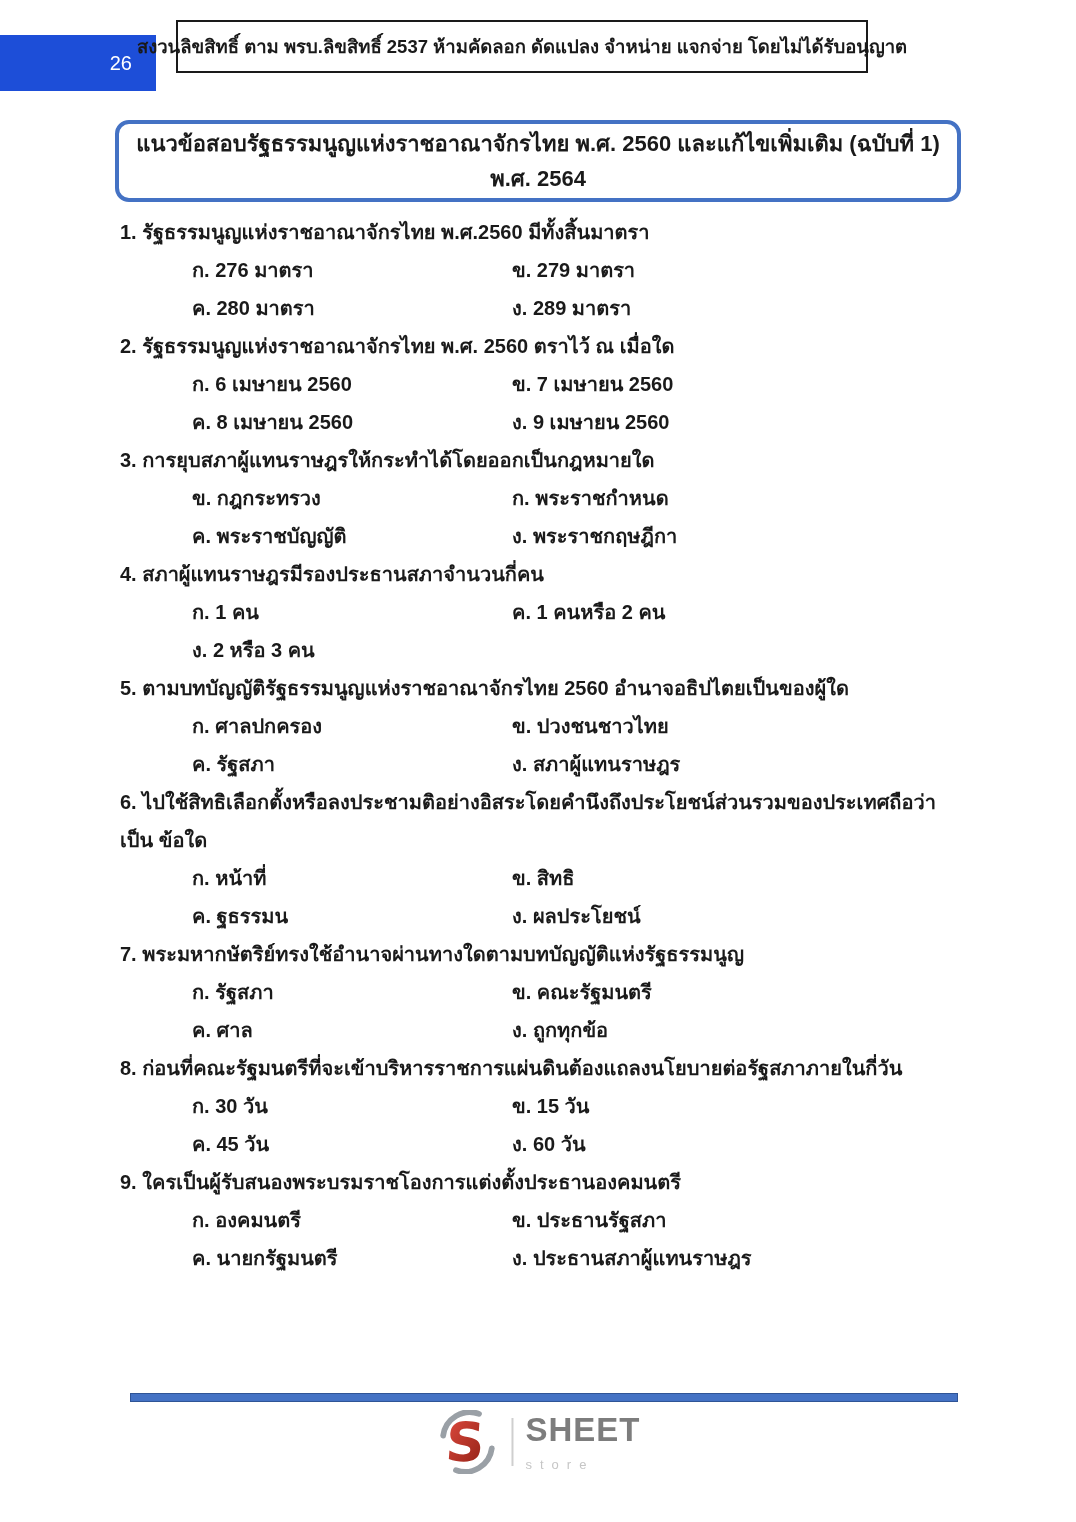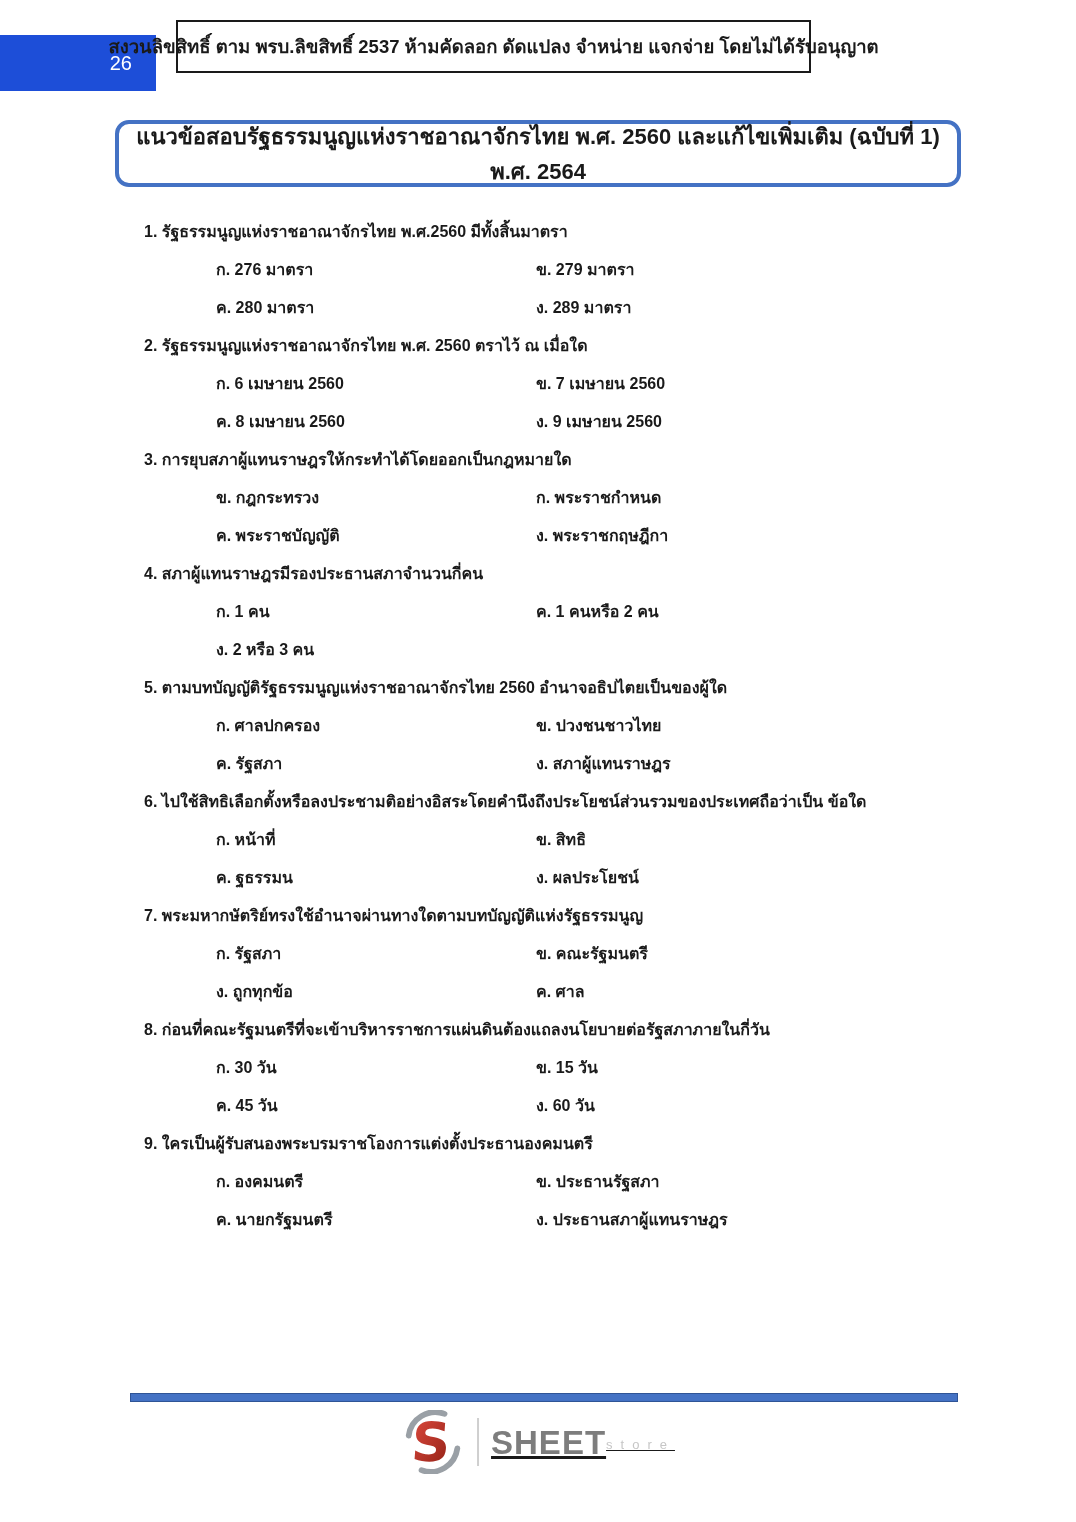--- a/index.html
+++ b/index.html
@@ -22,54 +22,54 @@
     color: #ffffff;
     display: flex;
     align-items: center;
     justify-content: flex-end;
     padding-right: 24px;
     font-size: 20px;
   }
   .copyright-box {
     position: absolute;
     left: 176px; top: 20px;
-    width: 635px; height: 53px;
+    width: 692px; height: 53px;
     border: 2px solid #1a1a1a;
     background: #ffffff;
     display: flex;
     align-items: center;
     justify-content: center;
     font-size: 18.5px;
     font-weight: 600;
     white-space: nowrap;
   }
 
   
   .title-box {
     position: absolute;
     left: 115px; top: 120px;
-    width: 846px; height: 67px;
+    width: 846px; height: 82px;
     border: 4px solid #4472C4;
     border-radius: 14px;
     background: #ffffff;
     display: flex;
     align-items: center;
     justify-content: center;
     text-align: center;
     font-size: 22px;
     font-weight: 700;
     padding: 0 16px;
   }
 
   
   .questions {
     position: absolute;
-    left: 144px; top: 213px;
+    left: 120px; top: 213px;
     width: 832px;
-    font-size: 16px;
+    font-size: 20px;
   }
   .q-heading {
     font-weight: 700;
     line-height: 38px;
     word-break: break-word;
   }
   .q-options {
     display: grid;
     grid-template-columns: 320px auto;
     padding-left: 72px;
@@ -95,21 +95,21 @@
     transform: translateX(-50%);
     display: flex;
     align-items: center;
     gap: 12px;
   }
   .logo-icon { width: 64px; height: 64px; }
   .logo-divider {
     width: 2px; height: 48px;
     background: #cfcfcf;
   }
-  .logo-text { display: flex; flex-direction: row; text-decoration: underline; }
+  .logo-text { display: flex; flex-direction: column; }
   .logo-brand {
     font-size: 33px;
     font-weight: 700;
     color: #7d7d7d;
     letter-spacing: 1px;
     line-height: 1;
   }
   .logo-sub {
     font-size: 13px;
     color: #c6c6c6;
@@ -184,22 +184,22 @@
         <p class="option"><span>ข.</span> <span>สิทธิ</span></p>
         <p class="option"><span>ค.</span> <span>ฐธรรมน</span></p>
         <p class="option"><span>ง.</span> <span>ผลประโยชน์</span></p>
       </div>
     </section>
     <section>
       <p class="q-heading"><span>7.</span> <span>พระมหากษัตริย์ทรงใช้อำนาจผ่านทางใดตามบทบัญญัติแห่งรัฐธรรมนูญ</span></p>
       <div class="q-options">
         <p class="option"><span>ก.</span> <span>รัฐสภา</span></p>
         <p class="option"><span>ข.</span> <span>คณะรัฐมนตรี</span></p>
+        <p class="option"><span>ค.</span> <span>ศาล</span></p>
         <p class="option"><span>ง.</span> <span>ถูกทุกข้อ</span></p>
-        <p class="option"><span>ค.</span> <span>ศาล</span></p>
       </div>
     </section>
     <section>
       <p class="q-heading"><span>8.</span> <span>ก่อนที่คณะรัฐมนตรีที่จะเข้าบริหารราชการแผ่นดินต้องแถลงนโยบายต่อรัฐสภาภายในกี่วัน</span></p>
       <div class="q-options">
         <p class="option"><span>ก.</span> <span>30 วัน</span></p>
         <p class="option"><span>ข.</span> <span>15 วัน</span></p>
         <p class="option"><span>ค.</span> <span>45 วัน</span></p>
         <p class="option"><span>ง.</span> <span>60 วัน</span></p>
       </div>

